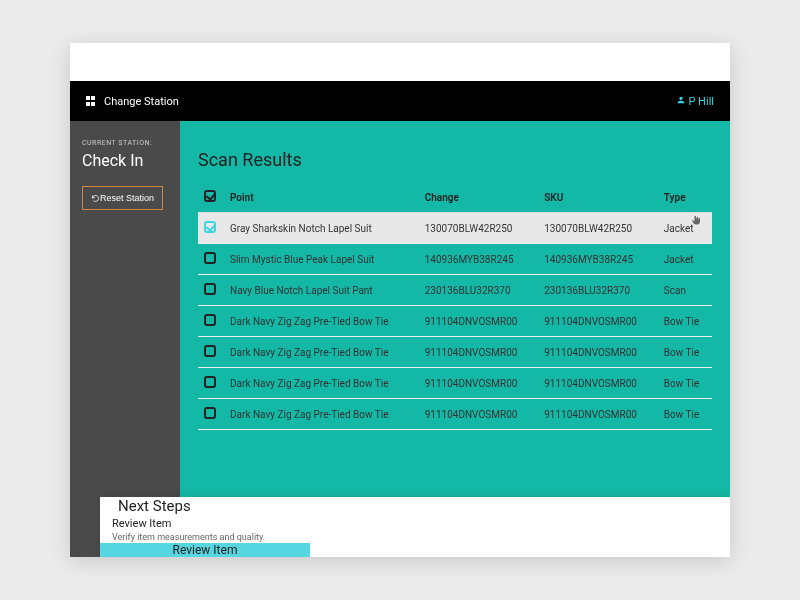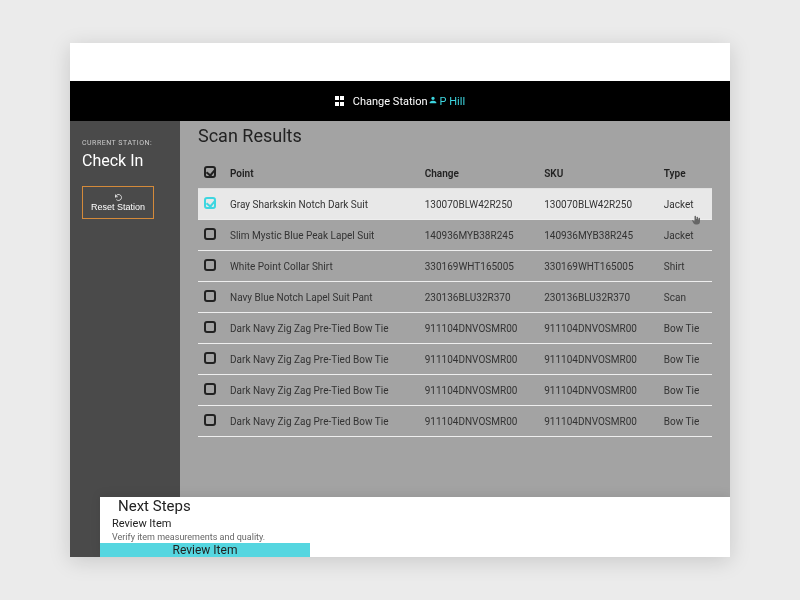--- a/index.html
+++ b/index.html
@@ -18,21 +18,21 @@
     box-shadow: 0 4px 20px rgba(0,0,0,0.15);
     position: relative;
     overflow: hidden;
   }
   .topbar {
     background: #000;
     color: #fff;
     height: 40px;
     display: flex;
     align-items: center;
-    justify-content: center;
+    justify-content: space-between;
     padding: 0 16px;
     font-size: 11px;
     margin-top: 38px;
   }
   .topbar-left { display: flex; align-items: center; gap: 8px; }
   .topbar-right { display: flex; align-items: center; gap: 2px; color: #3dd6e0; }
   .grid-icon { display: inline-flex; flex-wrap: wrap; width: 10px; height: 10px; gap: 1px; }
   .grid-icon span { width: 4px; height: 4px; background: #fff; }
   .user-icon svg { width: 10px; height: 10px; fill: #3dd6e0; }
   .body { display: flex; height: 436px; position: relative; }
@@ -48,24 +48,23 @@
   .reset-btn {
     border: 1px solid #d48a3a;
     background: transparent;
     color: #fff;
     font-size: 9px;
     padding: 6px 8px;
     display: flex;
     align-items: center;
     gap: 0;
     cursor: pointer;
-    flex-direction: column;
   }
   .reset-btn svg { width: 9px; height: 9px; stroke: #fff; fill: none; }
-  .main { flex: 1; background: #a3a3a3; padding: 4px 18px 0 18px; overflow: hidden; position: relative; }
+  .main { flex: 1; background: #14b8a6; padding: 28px 18px 0 18px; overflow: hidden; position: relative; }
   .main h1 { font-size: 18px; font-weight: 400; margin-bottom: 12px; color: #222; }
   .table { width: 100%; font-size: 10px; border-collapse: collapse; }
   .table th {
     text-align: left;
     font-weight: 600;
     padding: 8px 6px;
     border-bottom: 1px solid #e0e0e0;
     color: #222;
   }
   .table td {
@@ -180,38 +179,31 @@
             <th class="check-col"><span class="chk header"></span></th>
             <th>Point</th>
             <th>Change</th>
             <th>SKU</th>
             <th>Type</th>
           </tr>
         </thead>
         <tbody id="rows">
             <tr class="selected">
               <td class="check-col"><span class="chk active"></span></td>
-              <td>Gray Sharkskin Notch Dark Suit</td>
+              <td>Gray Sharkskin Notch Lapel Suit</td>
               <td>130070BLW42R250</td>
               <td>130070BLW42R250</td>
               <td>Jacket</td>
             </tr>
             <tr>
               <td class="check-col"><span class="chk"></span></td>
               <td>Slim Mystic Blue Peak Lapel Suit</td>
               <td>140936MYB38R245</td>
               <td>140936MYB38R245</td>
               <td>Jacket</td>
-            </tr>
-            <tr>
-              <td class="check-col"><span class="chk"></span></td>
-              <td>White Point Collar Shirt</td>
-              <td>330169WHT165005</td>
-              <td>330169WHT165005</td>
-              <td>Shirt</td>
             </tr>
             <tr>
               <td class="check-col"><span class="chk"></span></td>
               <td>Navy Blue Notch Lapel Suit Pant</td>
               <td>230136BLU32R370</td>
               <td>230136BLU32R370</td>
               <td>Scan</td>
             </tr>
             <tr>
               <td class="check-col"><span class="chk"></span></td>

